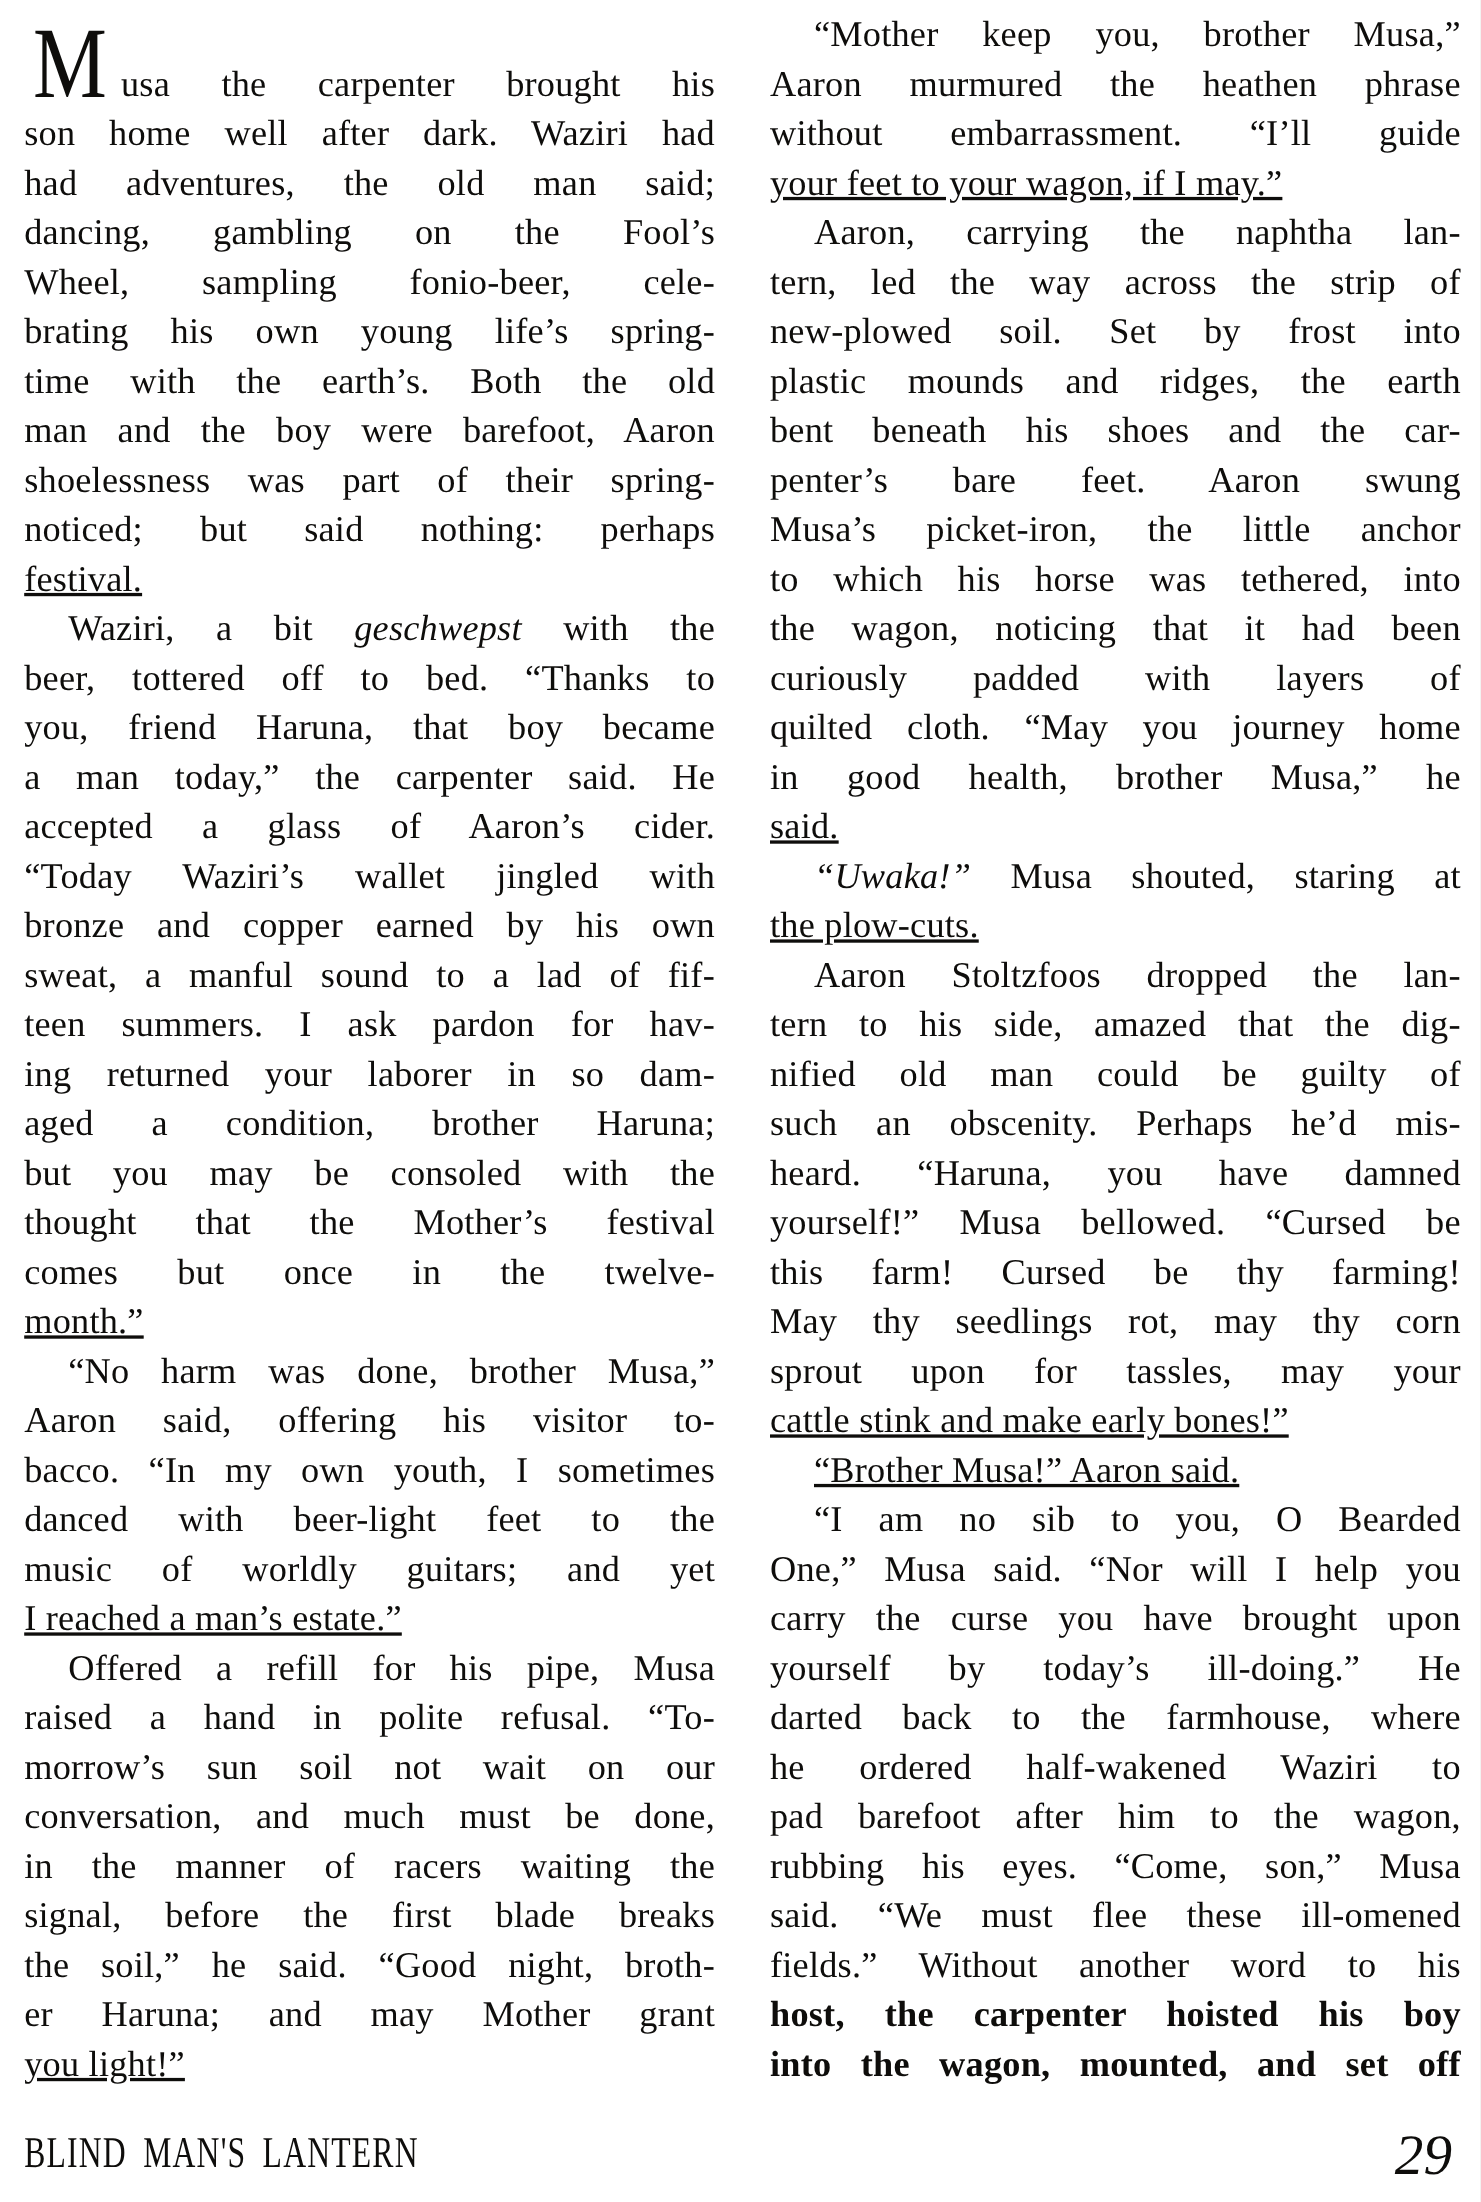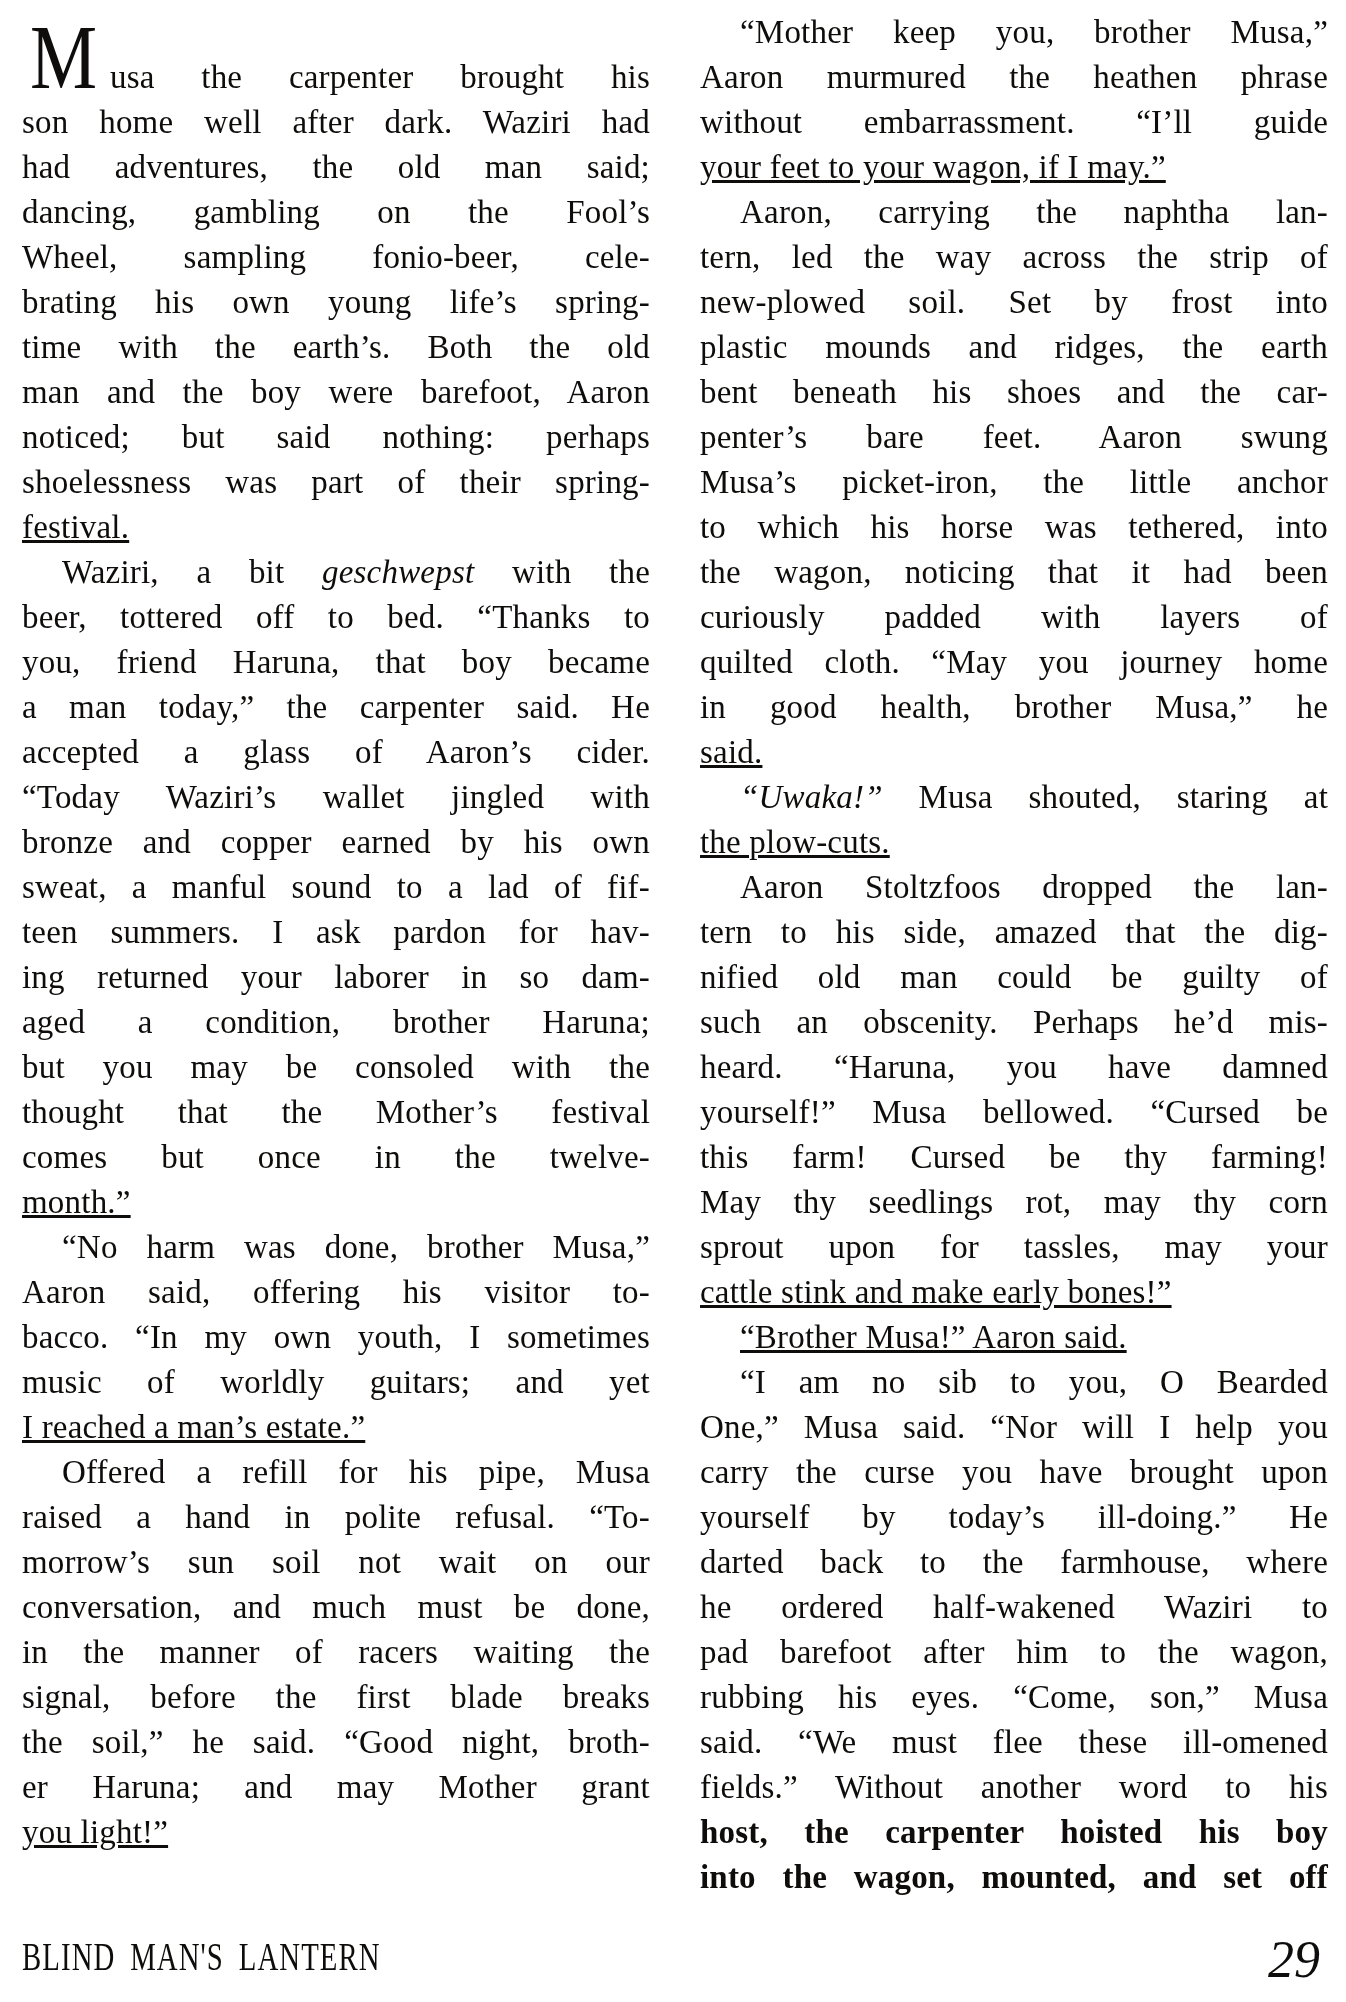--- a/index.html
+++ b/index.html
@@ -58,41 +58,42 @@
 <div class="page">
   <div class="col col-left" id="left-col">
       <div class="line drop-line"><span class="dropcap">M</span>usa the carpenter brought his</div>
       <div class="line">son home well after dark. Waziri had</div>
       <div class="line">had adventures, the old man said;</div>
       <div class="line">dancing, gambling on the Fool’s</div>
       <div class="line">Wheel, sampling fonio-beer, cele-</div>
       <div class="line">brating his own young life’s spring-</div>
       <div class="line">time with the earth’s. Both the old</div>
       <div class="line">man and the boy were barefoot, Aaron</div>
+      <div class="line">shoelessness was part of their spring-</div>
       <div class="line">noticed; but said nothing: perhaps</div>
-      <div class="line">shoelessness was part of their spring-</div>
       <div class="line end">festival.</div>
       <div class="line ind">Waziri, a bit <i>geschwepst</i> with the</div>
       <div class="line">beer, tottered off to bed. “Thanks to</div>
       <div class="line">you, friend Haruna, that boy became</div>
       <div class="line">a man today,” the carpenter said. He</div>
       <div class="line">accepted a glass of Aaron’s cider.</div>
       <div class="line">“Today Waziri’s wallet jingled with</div>
       <div class="line">bronze and copper earned by his own</div>
       <div class="line">sweat, a manful sound to a lad of fif-</div>
       <div class="line">teen summers. I ask pardon for hav-</div>
       <div class="line">ing returned your laborer in so dam-</div>
       <div class="line">aged a condition, brother Haruna;</div>
       <div class="line">but you may be consoled with the</div>
       <div class="line">thought that the Mother’s festival</div>
       <div class="line">comes but once in the twelve-</div>
       <div class="line end">month.”</div>
       <div class="line ind">“No harm was done, brother Musa,”</div>
       <div class="line">Aaron said, offering his visitor to-</div>
       <div class="line">bacco. “In my own youth, I sometimes</div>
+      <div class="line">danced with beer-light feet to the</div>
       <div class="line">music of worldly guitars; and yet</div>
       <div class="line end">I reached a man’s estate.”</div>
       <div class="line ind">Offered a refill for his pipe, Musa</div>
       <div class="line">raised a hand in polite refusal. “To-</div>
       <div class="line">morrow’s sun soil not wait on our</div>
       <div class="line">conversation, and much must be done,</div>
       <div class="line">in the manner of racers waiting the</div>
       <div class="line">signal, before the first blade breaks</div>
       <div class="line">the soil,” he said. “Good night, broth-</div>
       <div class="line">er Haruna; and may Mother grant</div>

